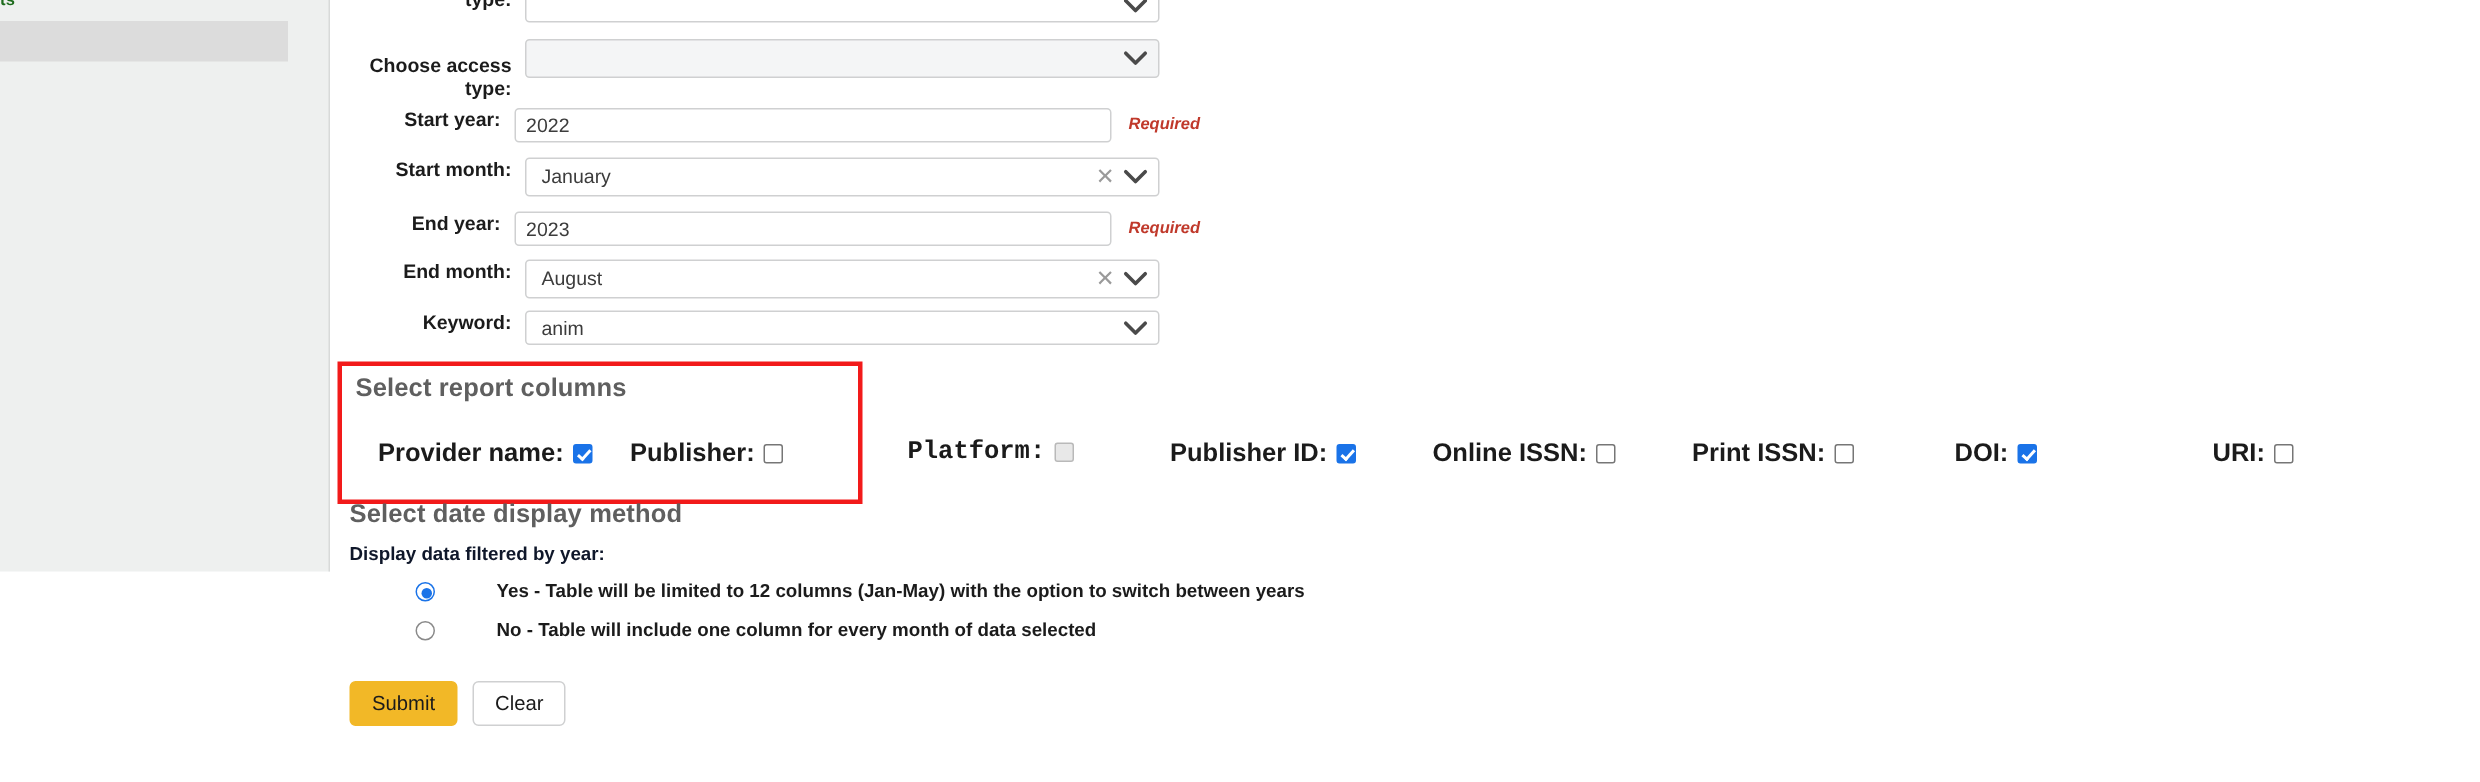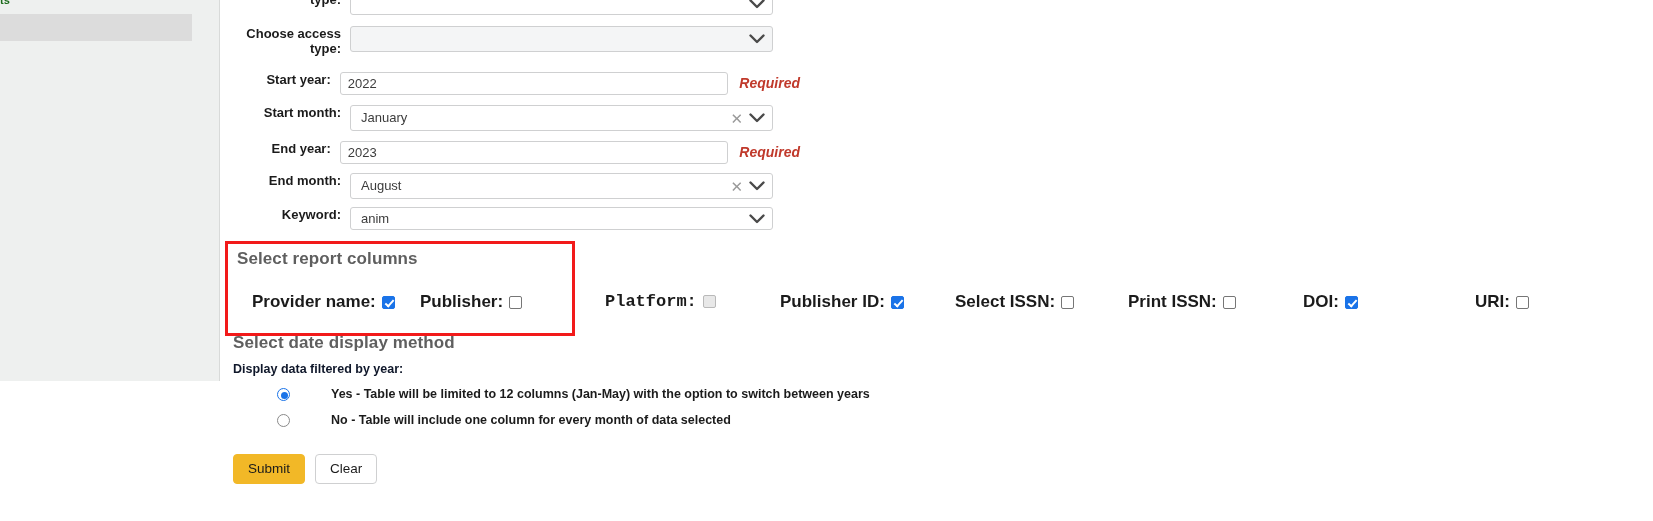--- a/index.html
+++ b/index.html
@@ -95,21 +95,21 @@
     position: absolute;
     right: 29px; top: 50%;
     transform: translateY(-50%);
     font-size: 15px;
     color: #9a9a9a;
     line-height: 1;
     font-family: "Liberation Sans", sans-serif;
   }
   .required {
     margin-left: 11px;
-    font-size: 14px;
+    font-size: 11px;
     font-style: italic;
     font-weight: bold;
     color: #c0392b;
     line-height: 23px;
     white-space: nowrap;
   }
 
   
   .redbox {
     position: absolute;
@@ -250,21 +250,21 @@
     <div id="rows">
         <div class="row" style="top: -8px;">
           <div class="row-label">type:</div>
           <div class="field select"><span class="val"></span><span class="chev">
               <svg width="16" height="11" viewBox="0 0 16 11">
                 <path d="M1.5 2 L8 8.5 L14.5 2" fill="none" stroke="#4a4a4a" stroke-width="2.4" stroke-linecap="round" stroke-linejoin="round"></path>
               </svg>
             </span></div>
         </div>
         <div class="row" style="top: 26px;">
-          <div class="row-label" style="line-height: 15px;">Choose access type:</div>
+          <div class="row-label" style="line-height: 15px; margin-top: 10px;">Choose access type:</div>
           <div class="field disabled select tall"><span class="val"></span><span class="chev">
               <svg width="16" height="11" viewBox="0 0 16 11">
                 <path d="M1.5 2 L8 8.5 L14.5 2" fill="none" stroke="#4a4a4a" stroke-width="2.4" stroke-linecap="round" stroke-linejoin="round"></path>
               </svg>
             </span></div>
         </div>
         <div class="row" style="top: 72px;">
           <div class="row-label">Start year:</div>
           <div class="field"><span class="val">2022</span></div>
           <span class="required">Required</span>
@@ -314,21 +314,21 @@
         </div>
         <div class="col-check" style="left: 385px; top: 292px; font-family: Liberation Mono, monospace;">
           <span class="cb-label">Platform:</span>
           <span class="cb disabled"></span>
         </div>
         <div class="col-check" style="left: 560px; top: 292px;">
           <span class="cb-label">Publisher ID:</span>
           <span class="cb checked"></span>
         </div>
         <div class="col-check" style="left: 735px; top: 292px;">
-          <span class="cb-label">Select ISSN:</span>
+          <span class="cb-label">Online ISSN:</span>
           <span class="cb"></span>
         </div>
         <div class="col-check" style="left: 908px; top: 292px;">
           <span class="cb-label">Print ISSN:</span>
           <span class="cb"></span>
         </div>
         <div class="col-check" style="left: 1083px; top: 292px;">
           <span class="cb-label">DOI:</span>
           <span class="cb checked"></span>
         </div>

